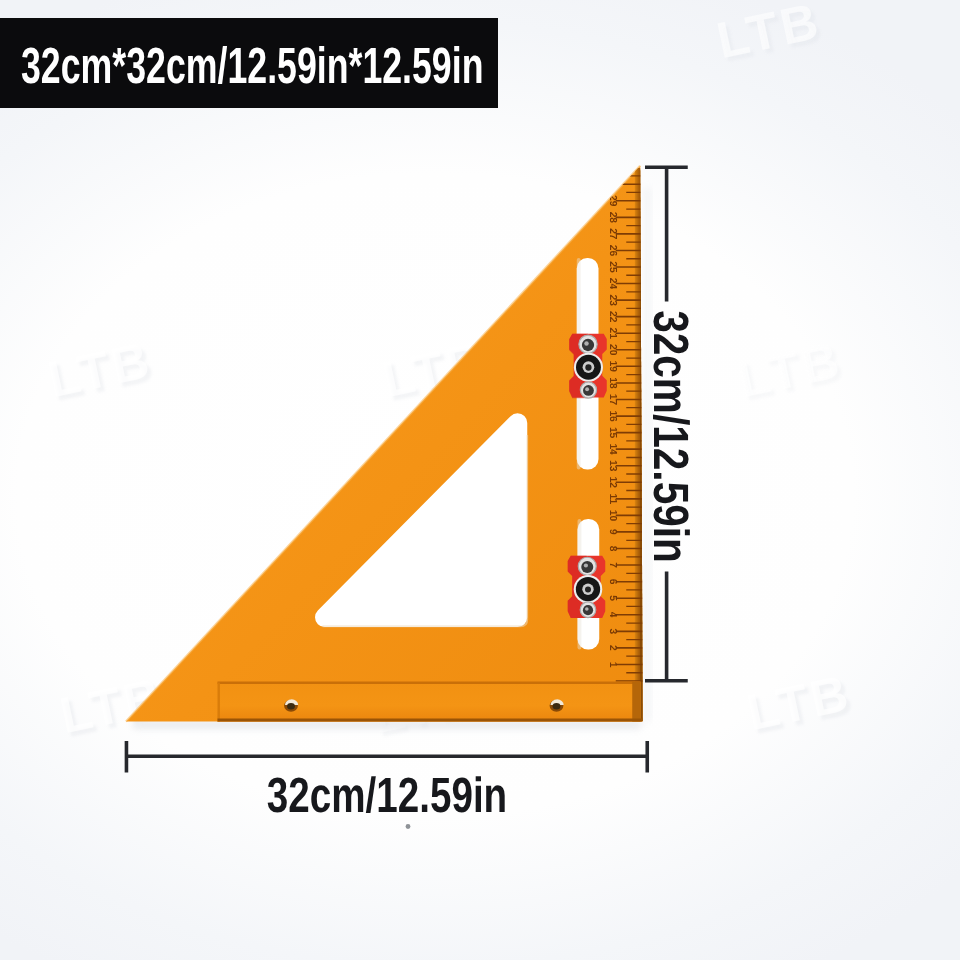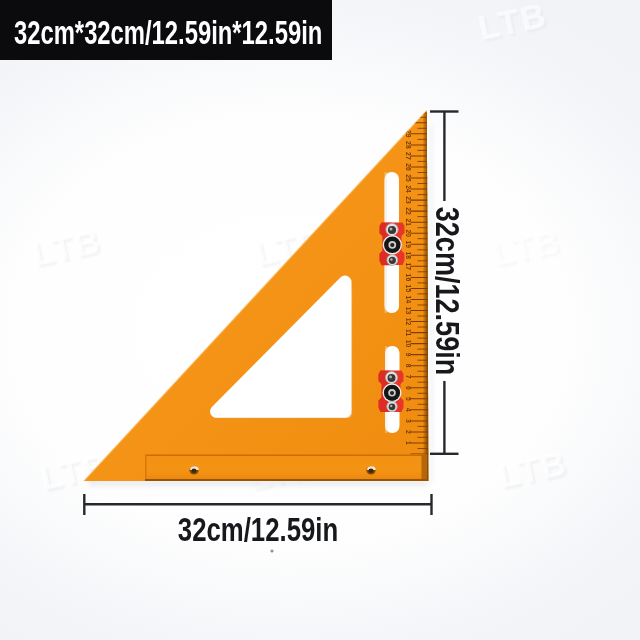--- a/index.html
+++ b/index.html
@@ -1,19 +1,19 @@
 <!DOCTYPE html>
 <html><head>
 <meta charset="utf-8">
 <style>
 html,body{margin:0;padding:0;}
 body{width:640px;height:640px;overflow:hidden;font-family:"Liberation Sans",sans-serif;}
 .page{position:relative;width:640px;height:640px;background:radial-gradient(ellipse 480px 370px at 290px 330px,#ffffff 0%,#fefefe 58%,#f4f6f9 85%,#f1f3f7 100%);}
 .wm{position:absolute;font-weight:bold;font-size:34px;letter-spacing:2px;color:rgba(255,255,255,0.72);text-shadow:2px 3px 2px rgba(207,212,221,0.24);transform:rotate(-12deg);}
-.banner{position:absolute;left:0;top:0;width:332px;height:60px;background:#0b0b0d;}
+.banner{position:absolute;left:0;top:12px;width:332px;height:60px;background:#0b0b0d;}
 .banner span{position:absolute;left:14px;top:13px;font-size:34px;font-weight:bold;color:#fff;white-space:nowrap;transform:scaleX(0.70);transform-origin:0 0;}
 .dimtext{position:absolute;font-weight:bold;color:#17181c;white-space:nowrap;}
 </style>
 </head>
 <body>
 <div class="page">
 
 <div class="wm" style="left:478px;top:2px;opacity:.85;">LTB</div>
 
 <div class="wm" style="left:32px;top:228px;">LTB</div>

